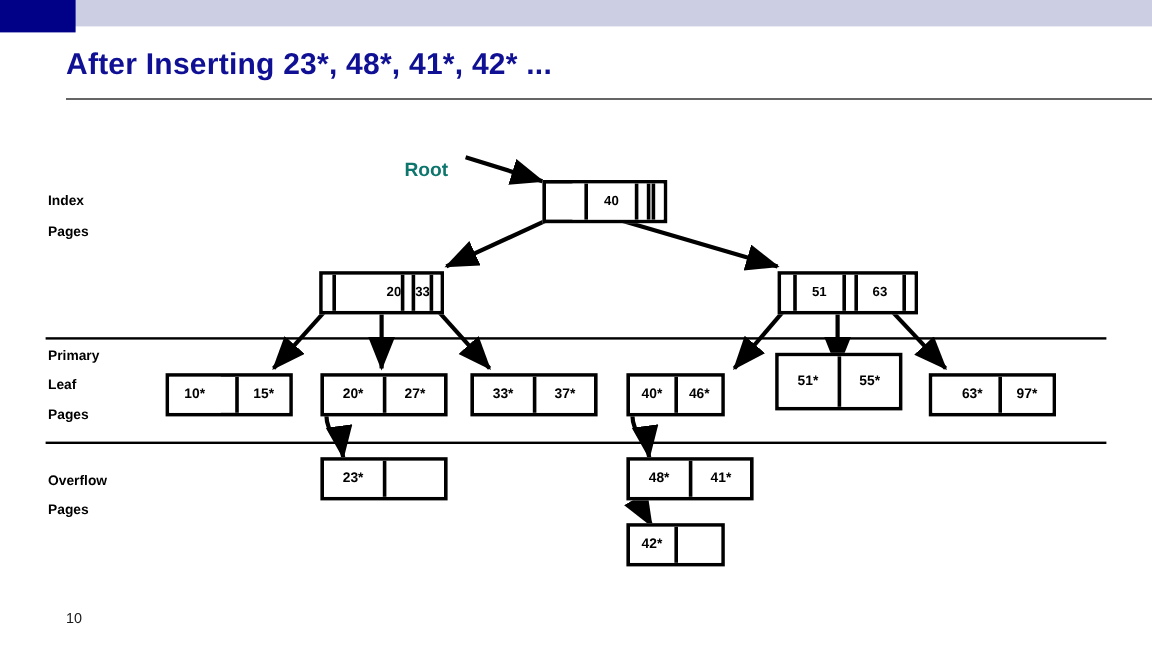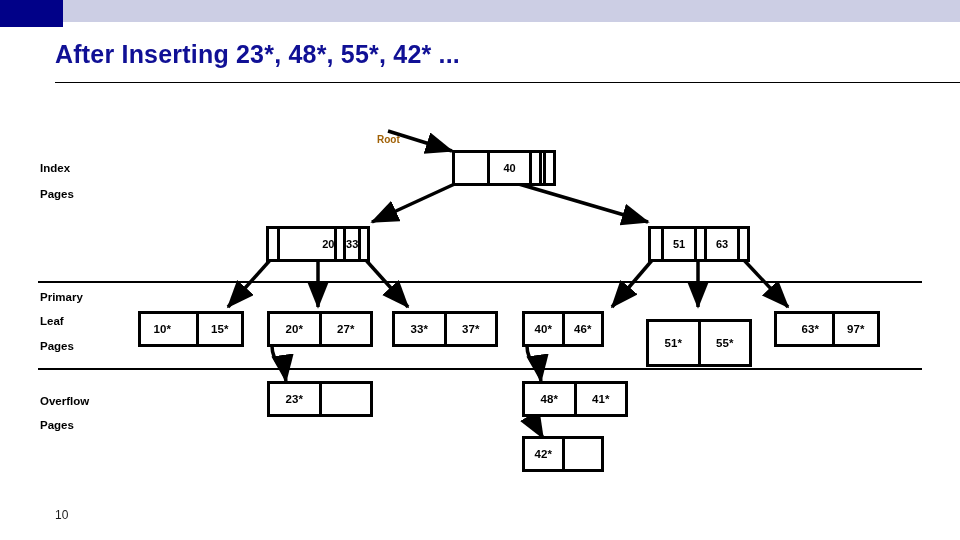--- a/index.html
+++ b/index.html
@@ -57,25 +57,24 @@
   
   .side-label {
     position: absolute;
     font-size: 11.5px;
     font-weight: bold;
     color: #000000;
     white-space: nowrap;
   }
   .root-label {
     position: absolute;
-    font-size: 10px;
-    font-weight: bold;
-    color: #a16207;
+    font-size: 16px;
+    font-weight: bold;
+    color: #0f766e;
     white-space: nowrap;
-    margin-left: 40px;
   }
   
   .hrule {
     position: absolute;
     height: 2px;
     background: #000000;
   }
   
   .node {
     position: absolute;
@@ -120,21 +119,21 @@
   }
 </style>
 </head>
 <body>
 
 <div id="slide">
 
   <div class="topbar-light"></div>
   <div class="topbar-dark"></div>
 
-  <div class="slide-title">After Inserting 23*, 48*, 55*, 42* ...</div>
+  <div class="slide-title">After Inserting 23*, 48*, 41*, 42* ...</div>
   <div class="title-rule"></div>
 
   <div class="root-label" style="left:337px; top:134px;">Root</div>
   <div class="side-label" style="left:40px; top:162px;">Index</div>
   <div class="side-label" style="left:40px; top:188px;">Pages</div>
 
   <div class="side-label" style="left:40px; top:291px;">Primary</div>
   <div class="side-label" style="left:40px; top:315px;">Leaf</div>
   <div class="side-label" style="left:40px; top:340px;">Pages</div>
 
@@ -181,21 +180,21 @@
   </div>
 
   <div class="node" style="left:266px; top:226px; width:104px; height:36px;">
     <div class="cell ptr" style="width:10px;"></div>
     <div class="cell key" style="flex:1;padding-left:42px;">20</div>
     <div class="cell ptr" style="width:10px;"></div>
     <div class="cell key" style="flex:1;">33</div>
     <div class="cell ptr" style="width:10px;"></div>
   </div>
 
-  <div class="node" style="left:648px; top:226px; width:102px; height:36px;">
+  <div class="node" style="left:648px; top:226px; width:117px; height:36px;">
     <div class="cell ptr" style="width:10px;"></div>
     <div class="cell key" style="flex:1;">51</div>
     <div class="cell ptr" style="width:10px;"></div>
     <div class="cell key" style="flex:1;">63</div>
     <div class="cell ptr" style="width:10px;"></div>
   </div>
 
   <div class="node leaf" style="left:138px; top:311px; width:106px; height:36px;gap:12px;">
     <div class="cell" style="flex:1;">10*</div>
     <div class="cell" style="flex:1;">15*</div>
@@ -209,21 +208,21 @@
   <div class="node leaf" style="left:392px; top:311px; width:106px; height:36px;">
     <div class="cell" style="flex:1;">33*</div>
     <div class="cell" style="flex:1;">37*</div>
   </div>
 
   <div class="node leaf" style="left:522px; top:311px; width:82px; height:36px;">
     <div class="cell" style="flex:1;">40*</div>
     <div class="cell" style="flex:1;">46*</div>
   </div>
 
-  <div class="node leaf" style="left:646px; top:319px; width:106px; height:48px;">
+  <div class="node leaf" style="left:646px; top:294px; width:106px; height:48px;">
     <div class="cell" style="flex:1;">51*</div>
     <div class="cell" style="flex:1;">55*</div>
   </div>
 
   <div class="node leaf" style="left:774px; top:311px; width:106px; height:36px;">
     <div class="cell" style="flex:1;padding-left:12px;">63*</div>
     <div class="cell" style="flex:1;">97*</div>
   </div>
 
   <div class="node leaf" style="left:267px; top:381px; width:106px; height:36px;">

